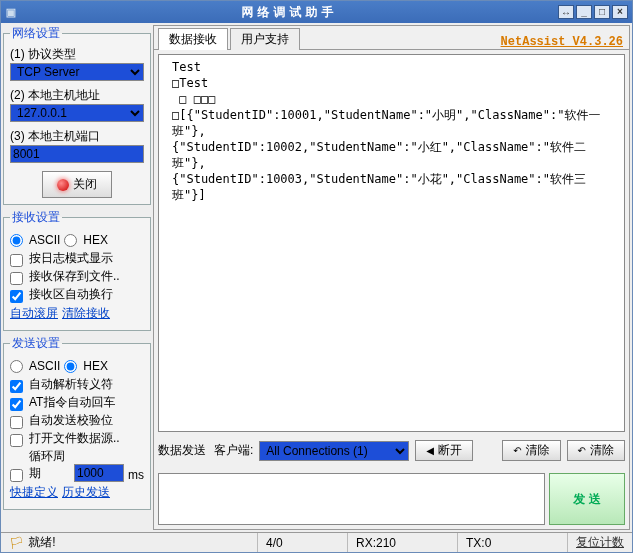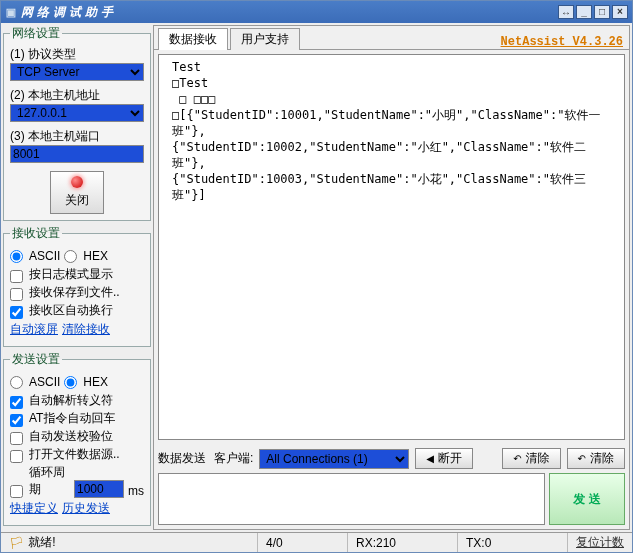--- a/index.html
+++ b/index.html
@@ -1,41 +1,41 @@
 <!DOCTYPE html>
 <html><head>
 <meta charset="utf-8">
 <style>
   * { box-sizing: border-box; font-family: "SimSun", "宋体", sans-serif; font-size: 12px; }
   body { margin: 0; background: #fff; }
   .window { width: 633px; height: 553px; border: 1px solid #6a8bb8; background: #eee; display: flex; flex-direction: column; }
   .titlebar { height: 22px; background: linear-gradient(#4a7dc7,#3b6cb8); display: flex; align-items: center; color: #fff; font-weight: bold; }
   .titlebar .icon { width: 20px; text-align: center; font-size: 11px; color: #cde; }
-  .titlebar .title { flex: 1; text-align: left; letter-spacing: 4px; font-style: italic; }
+  .titlebar .title { flex: 1; text-align: center; letter-spacing: 4px; }
   .titlebar .btns { display: flex; gap: 2px; padding-right: 4px; }
   .titlebar .btns span { width: 16px; height: 14px; background: #dce6f4; border: 1px solid #34578c; text-align: center; line-height: 12px; font-size: 10px; color: #333; cursor: pointer; }
   .body { flex: 1; display: flex; padding: 2px; gap: 2px; min-height: 0; }
   .leftcol { width: 148px; display: flex; flex-direction: column; gap: 4px; }
   fieldset { border: 1px solid #9aa; margin: 0; padding: 4px 6px 6px; background: #f4f4f4; }
-  legend { padding: 0 2px; color: #14532d; }
+  legend { padding: 0 2px; color: #1d4ed8; }
   .row { display: flex; align-items: center; gap: 4px; margin: 2px 0; }
   select, input[type=text] { border: 1px solid #888; background: #1d4ed8; height: 18px; padding: 0 2px; font-size: 12px; }
   .btn { border: 1px solid #888; background: linear-gradient(#fff,#ddd); padding: 2px 10px; cursor: pointer; display: inline-flex; align-items: center; gap: 4px; }
-  .btn.big { padding: 4px 14px; flex-direction: column; }
+  .btn.big { padding: 4px 14px; }
   .dot { width: 12px; height: 12px; border-radius: 50%; background: radial-gradient(circle at 35% 35%, #ff8a8a, #c00); box-shadow: 0 0 4px 1px rgba(255,0,0,.4); }
   .link { color: #0042c8; text-decoration: underline; cursor: pointer; }
   label.ck { display: flex; align-items: flex-end; gap: 4px; margin: 1px 0; }
   input[type=checkbox],input[type=radio]{ margin:0 2px 0 0; }
   .rightcol { flex: 1; display: flex; flex-direction: column; border: 1px solid #999; background: #f0f0f0; min-height: 0; }
   .tabs { display: flex; align-items: flex-end; height: 24px; padding-left: 4px; border-bottom: 1px solid #999; }
   .tab { border: 1px solid #999; border-bottom: none; padding: 2px 10px; background: #eee; margin-right: 2px; cursor: pointer; position: relative; top: 1px; }
   .tab.active { background: #fff; }
   .brand { margin-left: auto; margin-right: 6px; color: #d87a00; text-decoration: underline; font-family: "Courier New", monospace; font-weight: bold; }
   .recv { flex: 1; background: #fff; border: 1px solid #888; margin: 4px; padding: 4px 13px; overflow: auto; font-family: "SimSun", monospace; white-space: pre-wrap; line-height: 16px; }
-  .sendbar { padding: 4px; display: flex; flex-direction: column; gap: 4px; }
+  .sendbar { padding: 4px; display: flex; flex-direction: column; gap: 12px; }
   .sendtop { display: flex; align-items: center; gap: 6px; }
   .sendtop .lbl { margin-right: 2px; }
   .sendtop select { height: 20px; }
   .sendtop .spacer { flex: 1; }
   .sendtop .tb { border:1px solid #888;background:linear-gradient(#fff,#ddd);padding:1px 10px;cursor:pointer;display:inline-flex;align-items:center;gap:4px; }
   .sendarea { display: flex; gap: 4px; }
   .sendarea textarea { flex: 1; height: 52px; border: 1px solid #888; resize: none; background:#fff; padding:2px; }
   .sendbtn { width: 76px; border: 1px solid #6a6; background: linear-gradient(#e8ffe8,#b8e8b8); font-weight: bold; color: #0a5; cursor: pointer; }
   .status { height: 20px; border-top: 1px solid #999; background: #eee; display: flex; align-items: center; }
   .status .cell { padding: 0 8px; border-right: 1px solid #bbb; height: 100%; display:flex; align-items:center; }

